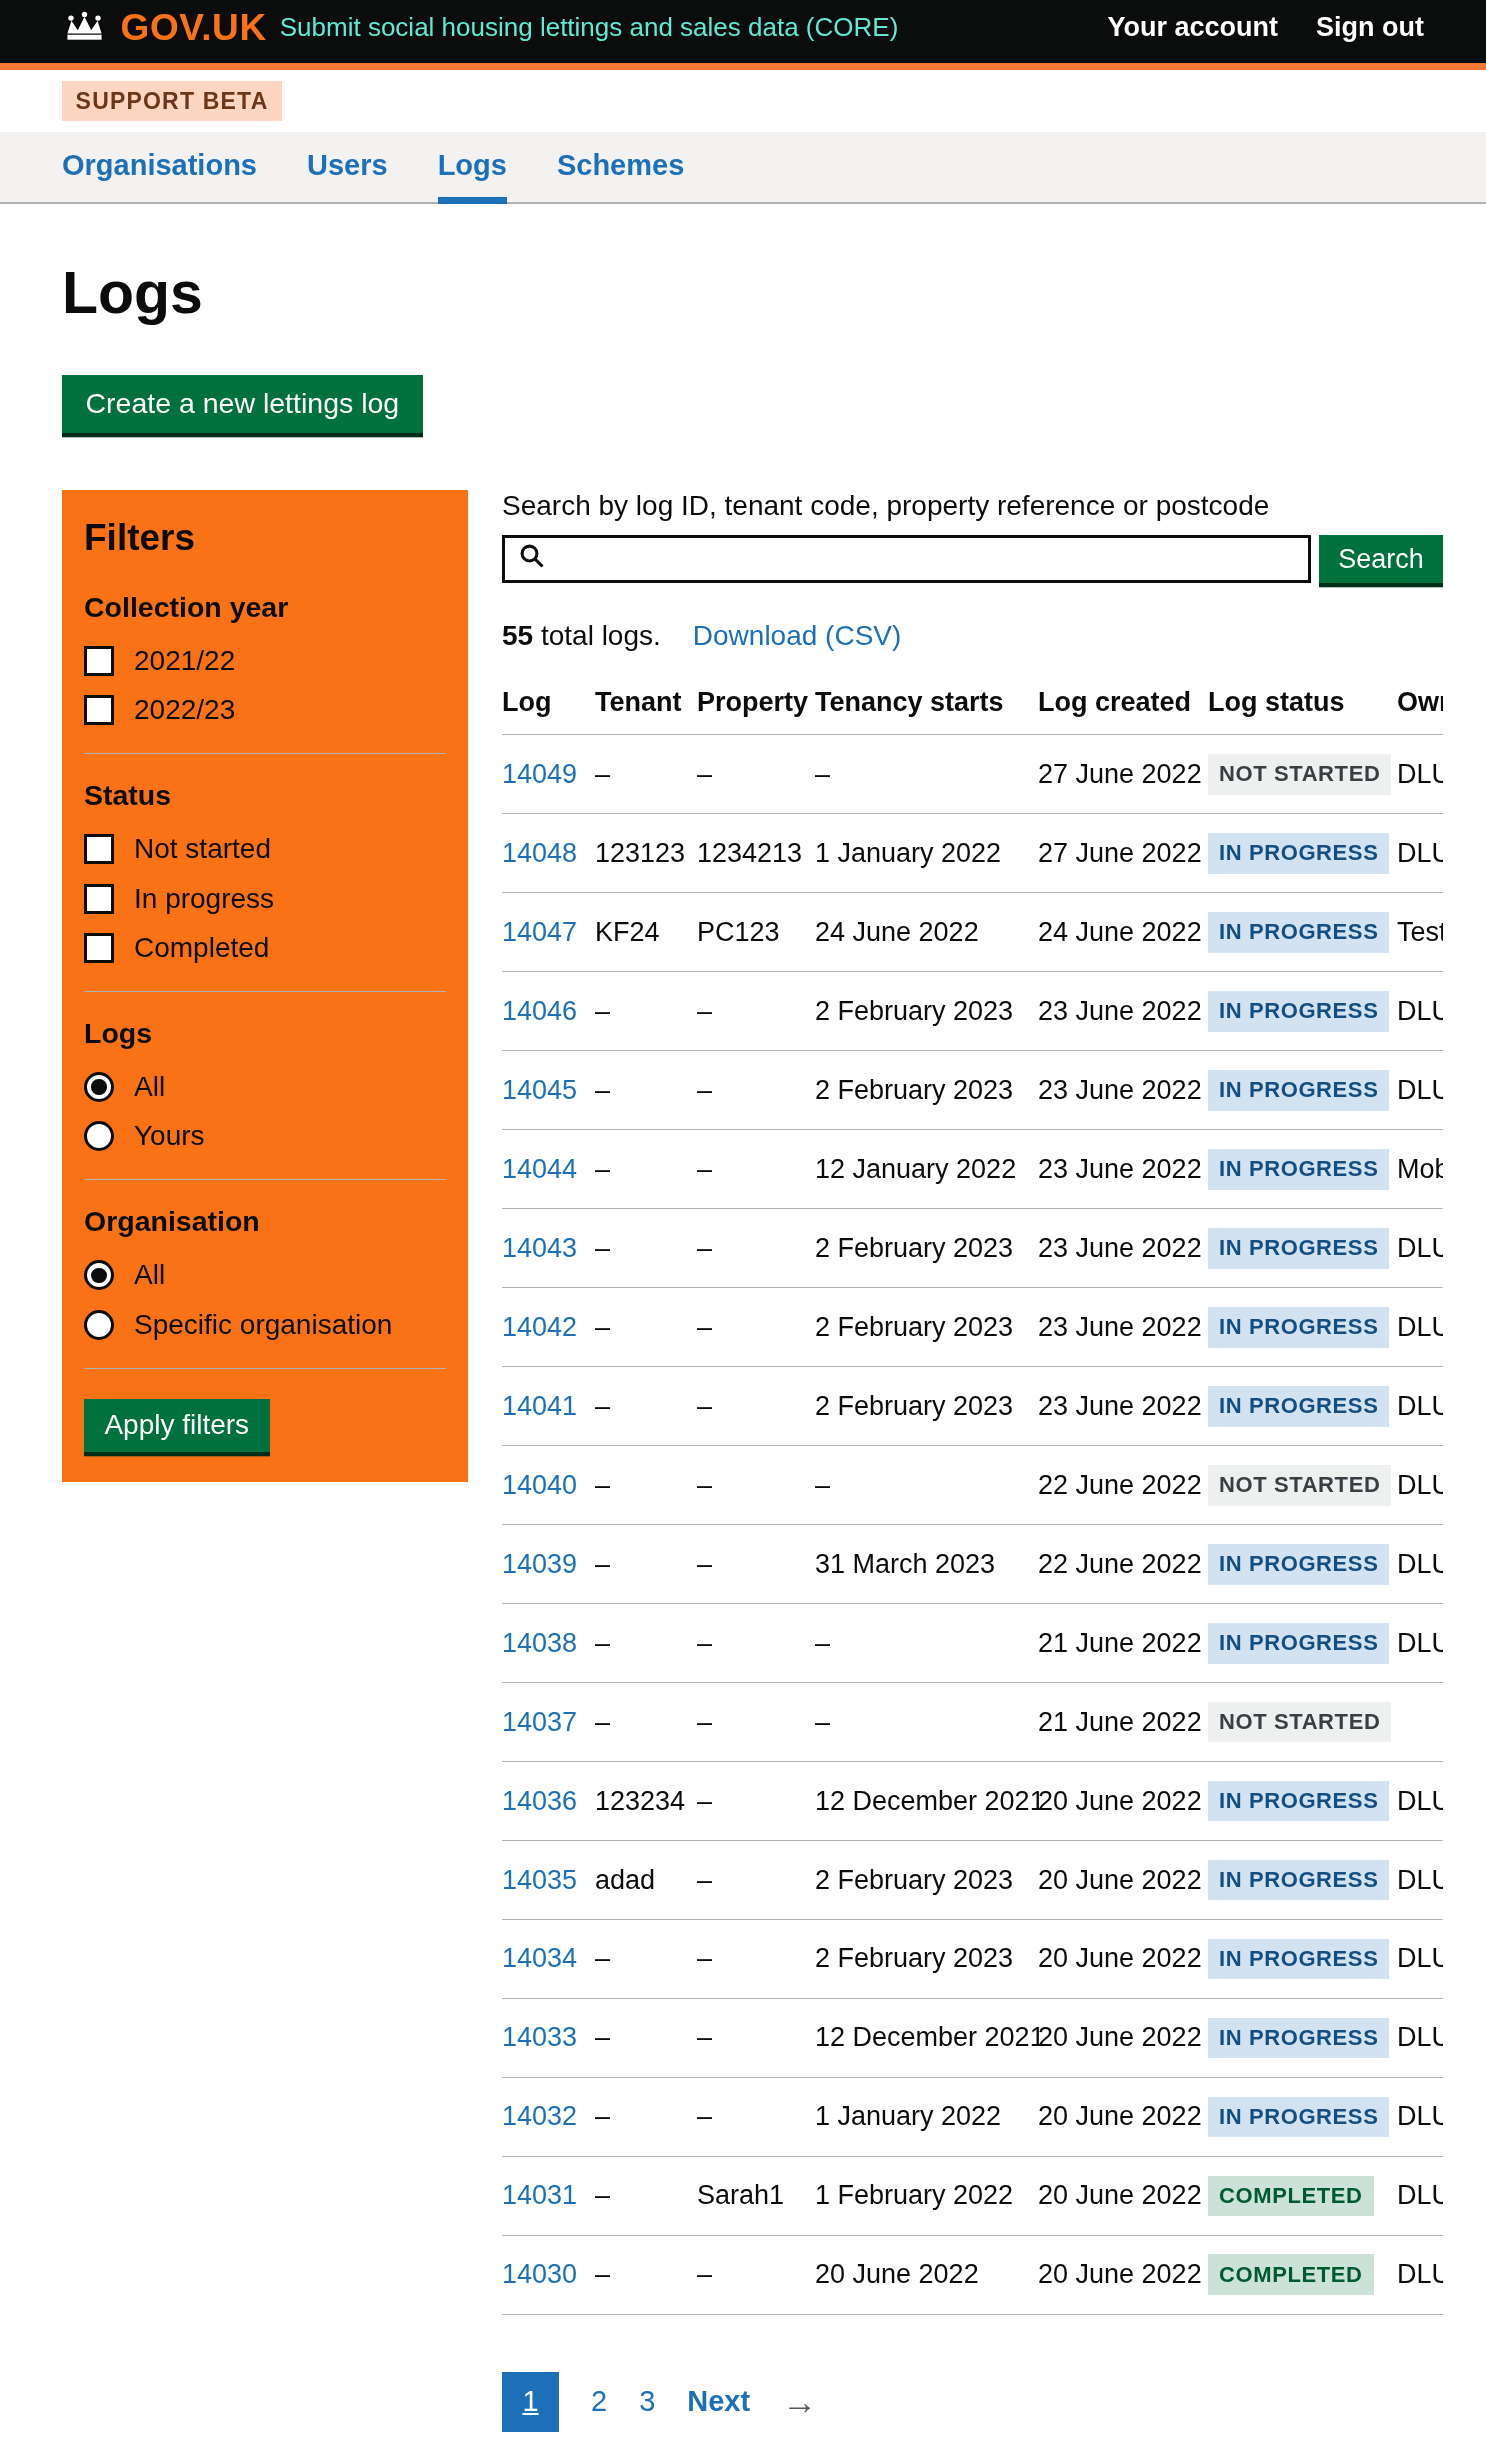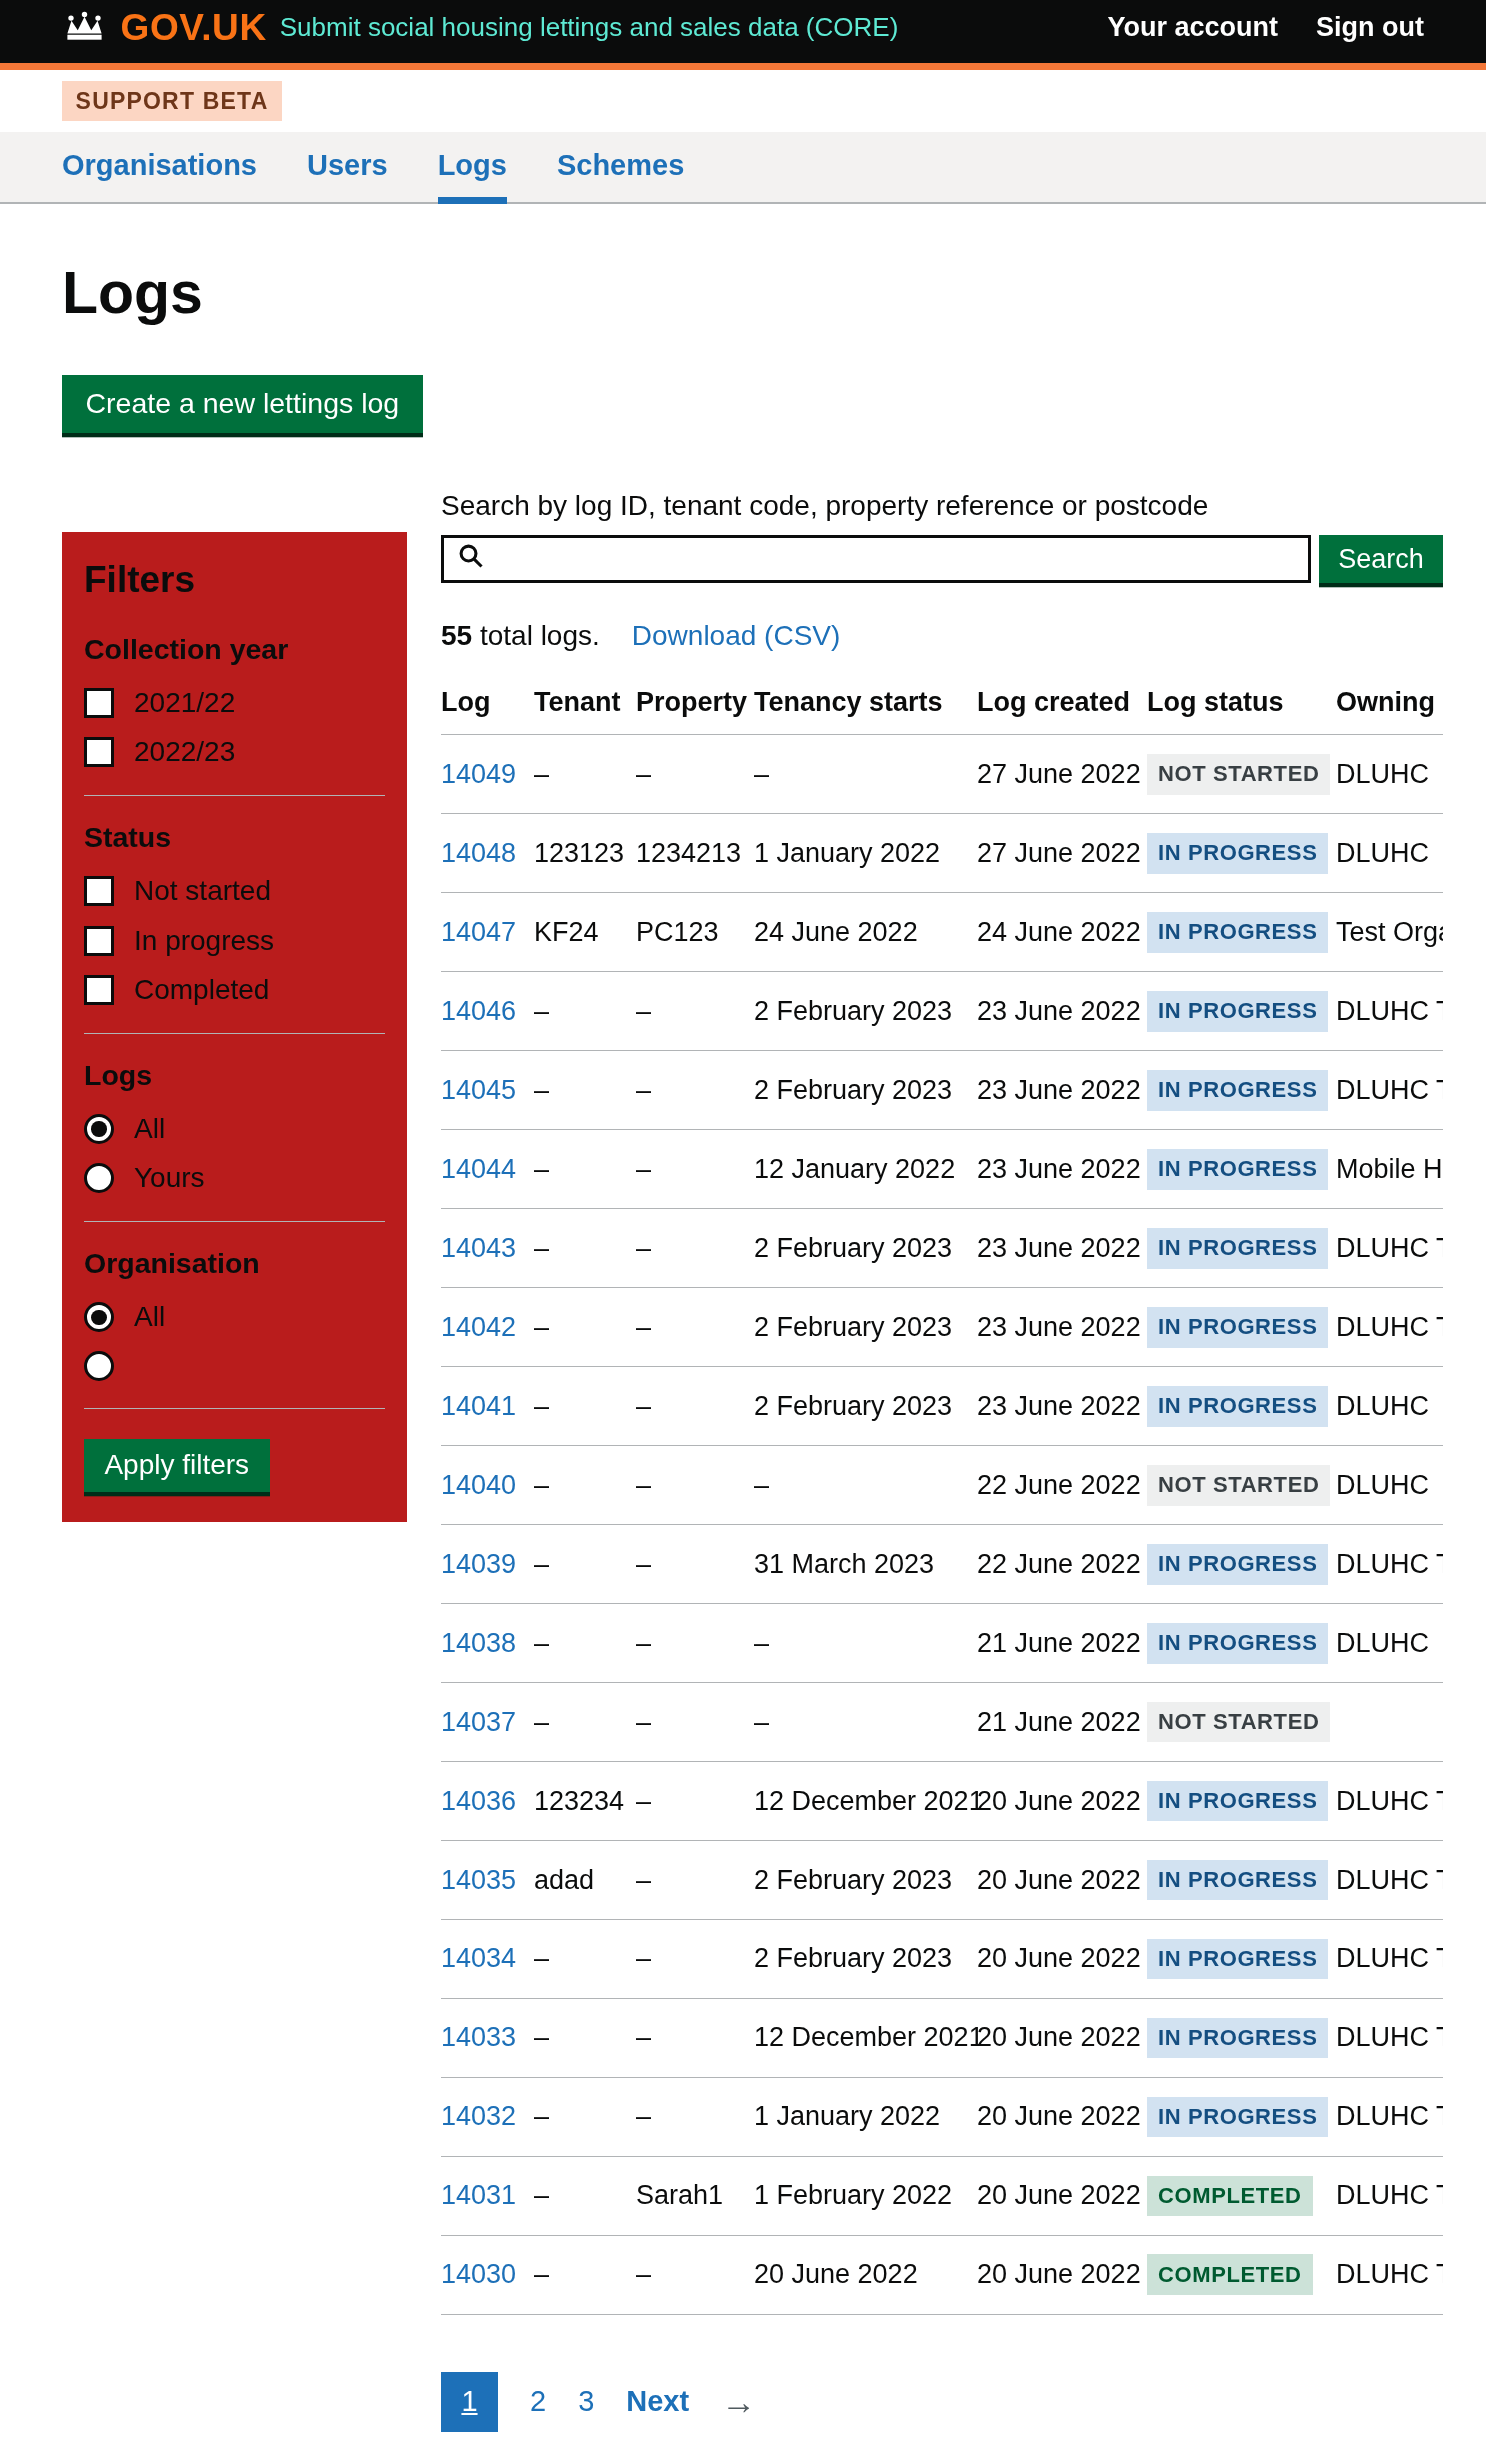--- a/index.html
+++ b/index.html
@@ -34,21 +34,21 @@
   
   .main { padding:38px 43px 59px 62px; }
   .page-title { font-size:59px; font-weight:bold; margin:17.3px 0 48px; }
   .green-btn { display:inline-block; background:#00703c; color:#fff; border:none;
     box-shadow:0 4.3px 0 #002d18; font-family:inherit; cursor:pointer; }
   .create-btn { font-size:28.5px; padding:12.4px 23.5px; margin-bottom:57px; }
 
   .layout { display:flex; align-items:flex-start; gap:34px; }
 
   
-  .filters { width:345px; flex-shrink:0; background:#b91c1c; padding:17.3px 22px 30px;margin-top:42px; }
+  .filters { width:406px; flex-shrink:0; background:#f97316; padding:17.3px 22px 30px; }
   .filters-title { font-size:37px; font-weight:bold; margin:10px 0 32px; }
   .filter-group-title { font-size:28.5px; font-weight:bold; margin:0 0 21px; }
   .option-row { display:flex; align-items:center; margin-bottom:17.3px; font-size:28px; }
   .checkbox { width:30px; height:30px; background:#fff; border:3.1px solid #0b0c0c; margin-right:20px; flex-shrink:0; }
   .radio { width:30px; height:30px; background:#fff; border:3.1px solid #0b0c0c; border-radius:50%;
     margin-right:20px; flex-shrink:0; position:relative; }
   .radio.checked::after { content:""; position:absolute; inset:4.3px; background:#0b0c0c; border-radius:50%; }
   .filter-divider { border:none; border-top:1.2px solid #b1b4b6; margin:27px 0 25px; }
   .apply-btn { font-size:28px; padding:10.5px 20.4px; margin-top:5px; }
 
@@ -169,20 +169,21 @@
 
       <hr class="filter-divider">
 
       <div class="filter-group-title">Organisation</div>
       <div class="option-row">
         <span class="radio checked"></span>
         <span>All</span>
       </div>
       <div class="option-row">
         <span class="radio"></span>
+        <span>Specific organisation</span>
       </div>
 
       <hr class="filter-divider">
 
       <button class="green-btn apply-btn">Apply filters</button>
     </aside>
 
     <section class="results">
       <div class="search-label">Search by log ID, tenant code, property reference or postcode</div>
       <div class="search-row">

